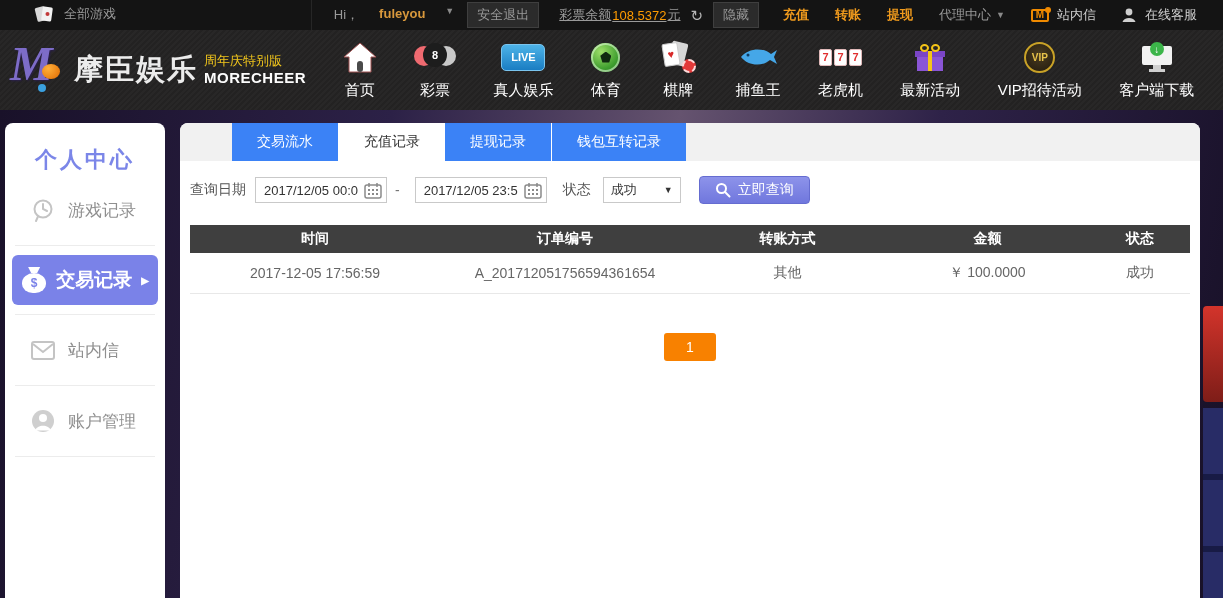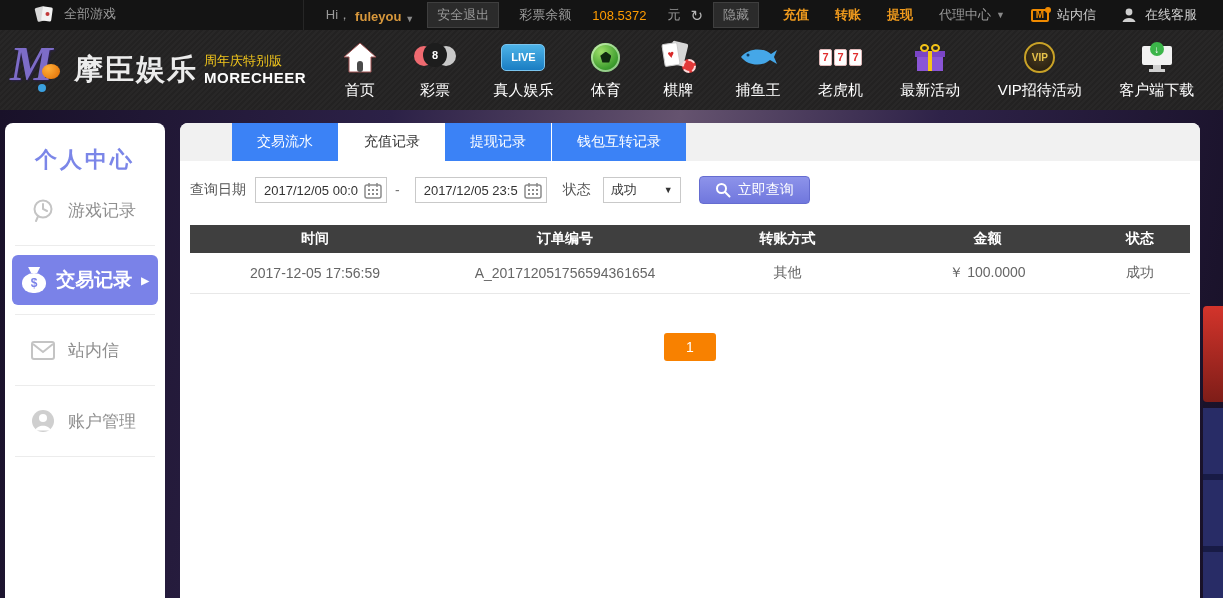--- a/index.html
+++ b/index.html
@@ -4,26 +4,26 @@
 <style>
   * { box-sizing: border-box; margin: 0; padding: 0; }
   html,body { width:1223px; height:598px; overflow:hidden; }
   body { position:relative; background:#0f0c1d; font-family:"Liberation Sans",sans-serif; }
 
   
   .topbar { position:absolute; top:0; left:0; width:100%; height:30px; background:#141414;
             display:flex; align-items:center; color:#9a9a9a; font-size:13px; padding:0 12px; }
   .tb-left { display:flex; gap:8px; margin-left:22px; cursor:pointer; }
   .tb-spacer { flex:1; border-right:1px solid #262626; height:30px; margin-right:14px; }
-  .tb-user { display:flex; align-items:flex-end; gap:4px; cursor:pointer;margin-left:8px; }
+  .tb-user { display:flex; align-items:flex-start; gap:20px; cursor:pointer;margin-left:8px; }
   .tb-user .uname { color:#d8983c; font-weight:bold; }
   .caret { font-size:9px; color:#8a8a8a; }
   .tb-btn { margin-left:13px; background:#2b2b2b; border:1px solid #3f3f3f; color:#9a9a9a;
             font-size:13px; padding:3px 9px; cursor:pointer; }
-  .tb-balance { display:flex; align-items:center; gap:21px; margin-left:20px; }
+  .tb-balance { display:flex; align-items:center; gap:1px; margin-left:20px;text-decoration:underline; }
   .tb-balance .amount { color:#ff9b00; }
   .refresh { margin-left:10px; color:#b5b5b5; font-size:15px; cursor:pointer; line-height:1; }
   .tb-links { display:flex; gap:26px; margin-left:24px; }
   .tb-links span { color:#ef9a1d; font-weight:bold; cursor:pointer; }
   .tb-agent { display:flex; align-items:center; gap:5px; margin-left:26px; cursor:pointer; }
   .tb-mail { display:flex; align-items:center; gap:8px; margin-left:26px; color:#cfcfcf; cursor:pointer; }
   .mailbadge { position:relative; width:18px; height:13px; border:2px solid #f08a00; border-radius:2px; }
   .mailbadge b { position:absolute; left:0; right:0; top:-2px; text-align:center; color:#f08a00;
                  font-size:10px; font-weight:bold; }
   .mailbadge i { position:absolute; right:-4px; top:-4px; width:6px; height:6px;

